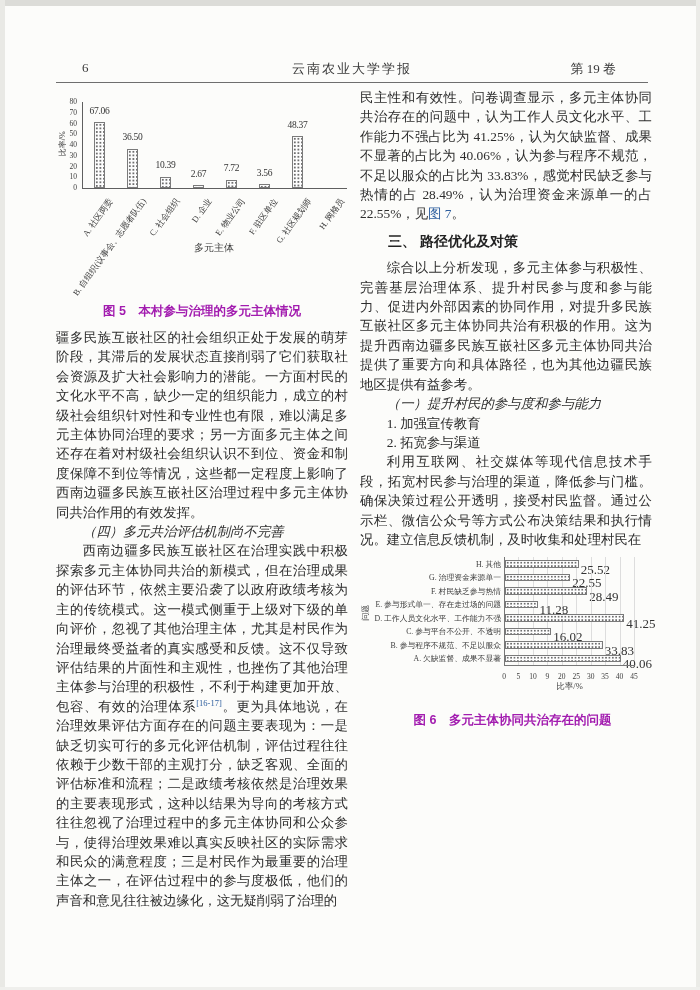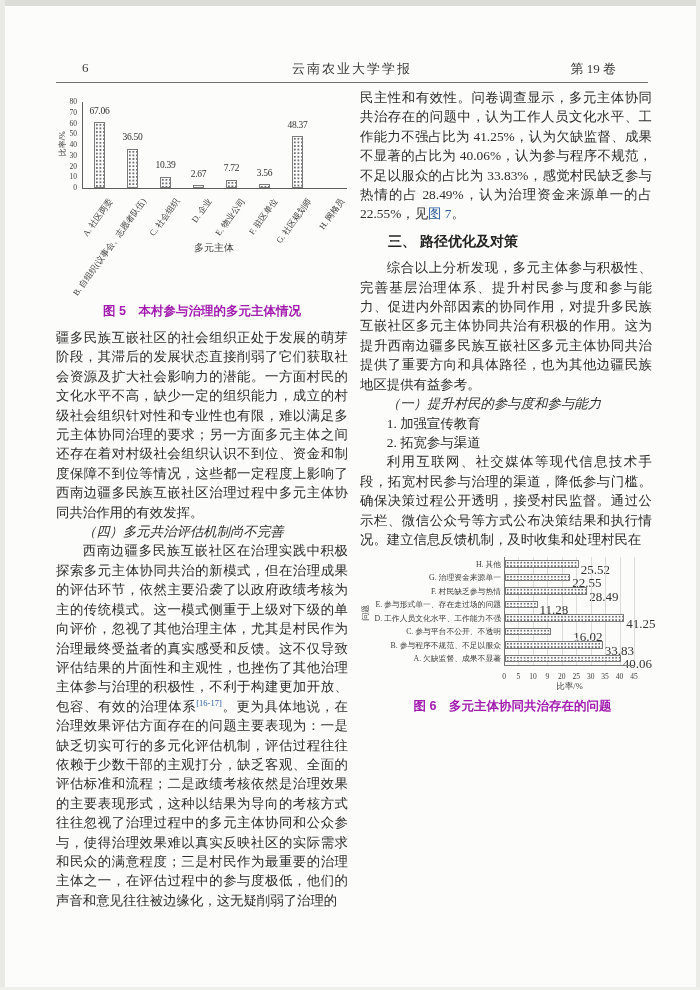--- a/index.html
+++ b/index.html
@@ -73,21 +73,21 @@
          background-color:#fdfdfd;border:1px solid #7a7a7a;
          background-image:radial-gradient(circle,#6f6f6f 0.9px,rgba(0,0,0,0) 1.1px);
          background-size:3.4px 3.4px;}
   .f6val{position:absolute;top:2.2px;font-size:13px;color:#333;white-space:nowrap;}
   .f6-axis{margin-left:131px;width:131px;border-top:1px solid #777;
            position:relative;height:11px;}
   .f6-axis .htick{position:absolute;top:1px;transform:translateX(-50%);
            font-size:7.5px;color:#3c3c3c;}
   .f6-xtitle{margin-left:131px;width:131px;text-align:center;font-size:8.5px;
            color:#3c3c3c;margin-top:0px;}
-  .fig6 figcaption{width:100%;}
+  .fig6 figcaption{margin-top:14px;width:100%;}
 </style>
 </head>
 <body>
 
 <div class="page">
   <div class="edge edge-top"></div>
   <div class="edge edge-left"></div>
   <div class="edge edge-right"></div>
   <div class="edge edge-bottom"></div>
 
@@ -207,21 +207,21 @@
             <div class="f6lab">D. 工作人员文化水平、工作能力不强</div>
             <div class="f6cell">
               <div class="f6bar" style="width: 119.167px;"></div>
               <div class="f6val" style="left: 121.167px;">41.25</div>
             </div>
           </div>
           <div class="f6row">
             <div class="f6lab">C. 参与平台不公开、不透明</div>
             <div class="f6cell">
               <div class="f6bar" style="width: 46.28px;"></div>
-              <div class="f6val" style="left: 48.28px; margin-left: 20px;">16.02</div>
+              <div class="f6val" style="left: 48.28px;">16.02</div>
             </div>
           </div>
           <div class="f6row">
             <div class="f6lab">B. 参与程序不规范、不足以服众</div>
             <div class="f6cell">
               <div class="f6bar" style="width: 97.7311px;"></div>
               <div class="f6val" style="left: 99.7311px;">33.83</div>
             </div>
           </div>
           <div class="f6row">

